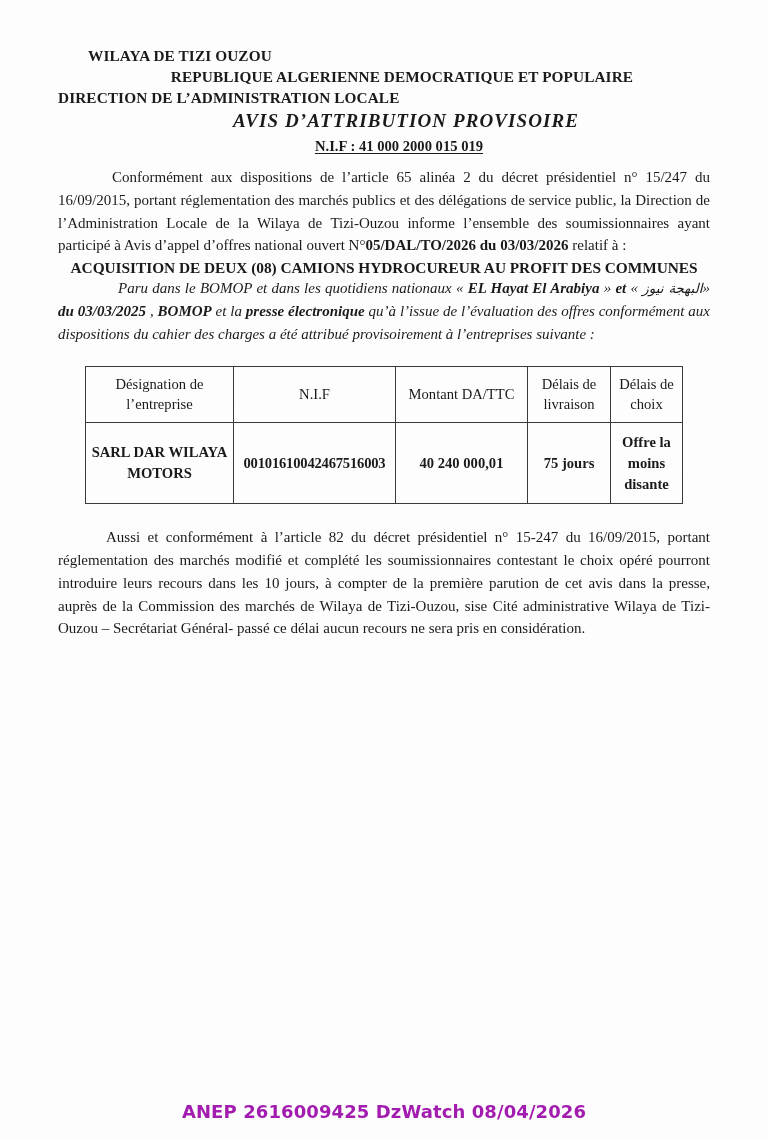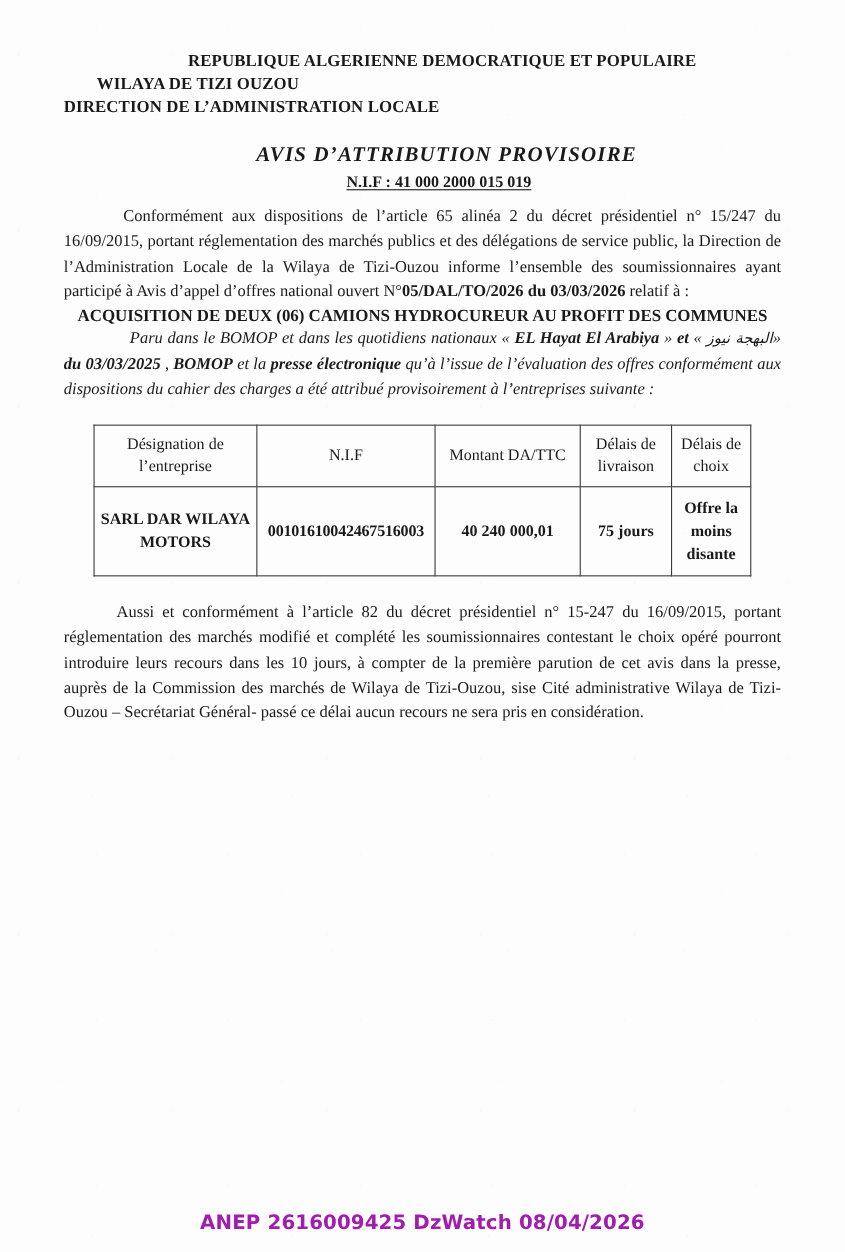--- a/index.html
+++ b/index.html
@@ -51,21 +51,21 @@
   .hl-1 { text-align: center; padding-left: 36px; }
   .hl-2 { padding-left: 30px; }
   .hl-3 { padding-left: 0px; }
 
   .doc-title {
     text-align: center;
     font-weight: bold;
     font-style: italic;
     font-size: 19px;
     letter-spacing: 1.1px;
-    margin-top: 20px;
+    margin-top: 0;
     padding-left: 44px;
   }
   .nif-line {
     text-align: center;
     font-weight: bold;
     font-size: 14.6px;
     margin-top: 3px;
     padding-left: 30px;
   }
   .nif-line span.u {
@@ -157,32 +157,32 @@
   }
 </style>
 </head>
 <body>
 
 <div class="paper-noise"></div>
 
 <div class="page">
 
   <div class="head-block">
+    <div class="hl hl-2">WILAYA DE TIZI OUZOU</div>
     <div class="hl hl-1">REPUBLIQUE ALGERIENNE DEMOCRATIQUE ET POPULAIRE</div>
-    <div class="hl hl-2">WILAYA DE TIZI OUZOU</div>
     <div class="hl hl-3">DIRECTION DE L’ADMINISTRATION LOCALE</div>
     <div class="doc-title">AVIS  D’ATTRIBUTION  PROVISOIRE</div>
     <div class="nif-line"><span class="u">N.I.F : 41 000 2000 015 019</span></div>
   </div>
 
   <div class="body-block">
 
     <p class="para first"><span>Conformément aux dispositions de l’article 65 alinéa 2 du décret présidentiel n° 15/247 du 16/09/2015, portant réglementation des marchés publics et des délégations de service public, la Direction de l’Administration Locale de la Wilaya de Tizi-Ouzou informe l’ensemble des soumissionnaires ayant participé à Avis d’appel d’offres national ouvert N°</span><b>05/DAL/TO/2026 du 03/03/2026</b><span> relatif à :</span></p>
 
-    <p class="subject">ACQUISITION DE DEUX (06) CAMIONS HYDROCUREUR AU PROFIT DES COMMUNES</p>
+    <p class="subject">ACQUISITION DE DEUX (08) CAMIONS HYDROCUREUR AU PROFIT DES COMMUNES</p>
 
     <p class="para second"><span>Paru dans le BOMOP et dans les quotidiens nationaux «  </span><b>EL Hayat El Arabiya</b><span> »  </span><b>et</b><span>  « </span><span class="ar">البهجة نيوز</span><span>» </span><b>du 03/03/2025</b><span> , </span><b>BOMOP</b><span>   et la </span><b>presse électronique</b><span> qu’à l’issue de l’évaluation des offres conformément aux dispositions du cahier des charges a été attribué provisoirement à l’entreprises suivante :</span></p>
 
   </div>
 
   <div class="table-wrap">
     <table class="award">
       <colgroup>
         <col class="c-desig">
           <col class="c-nif">

